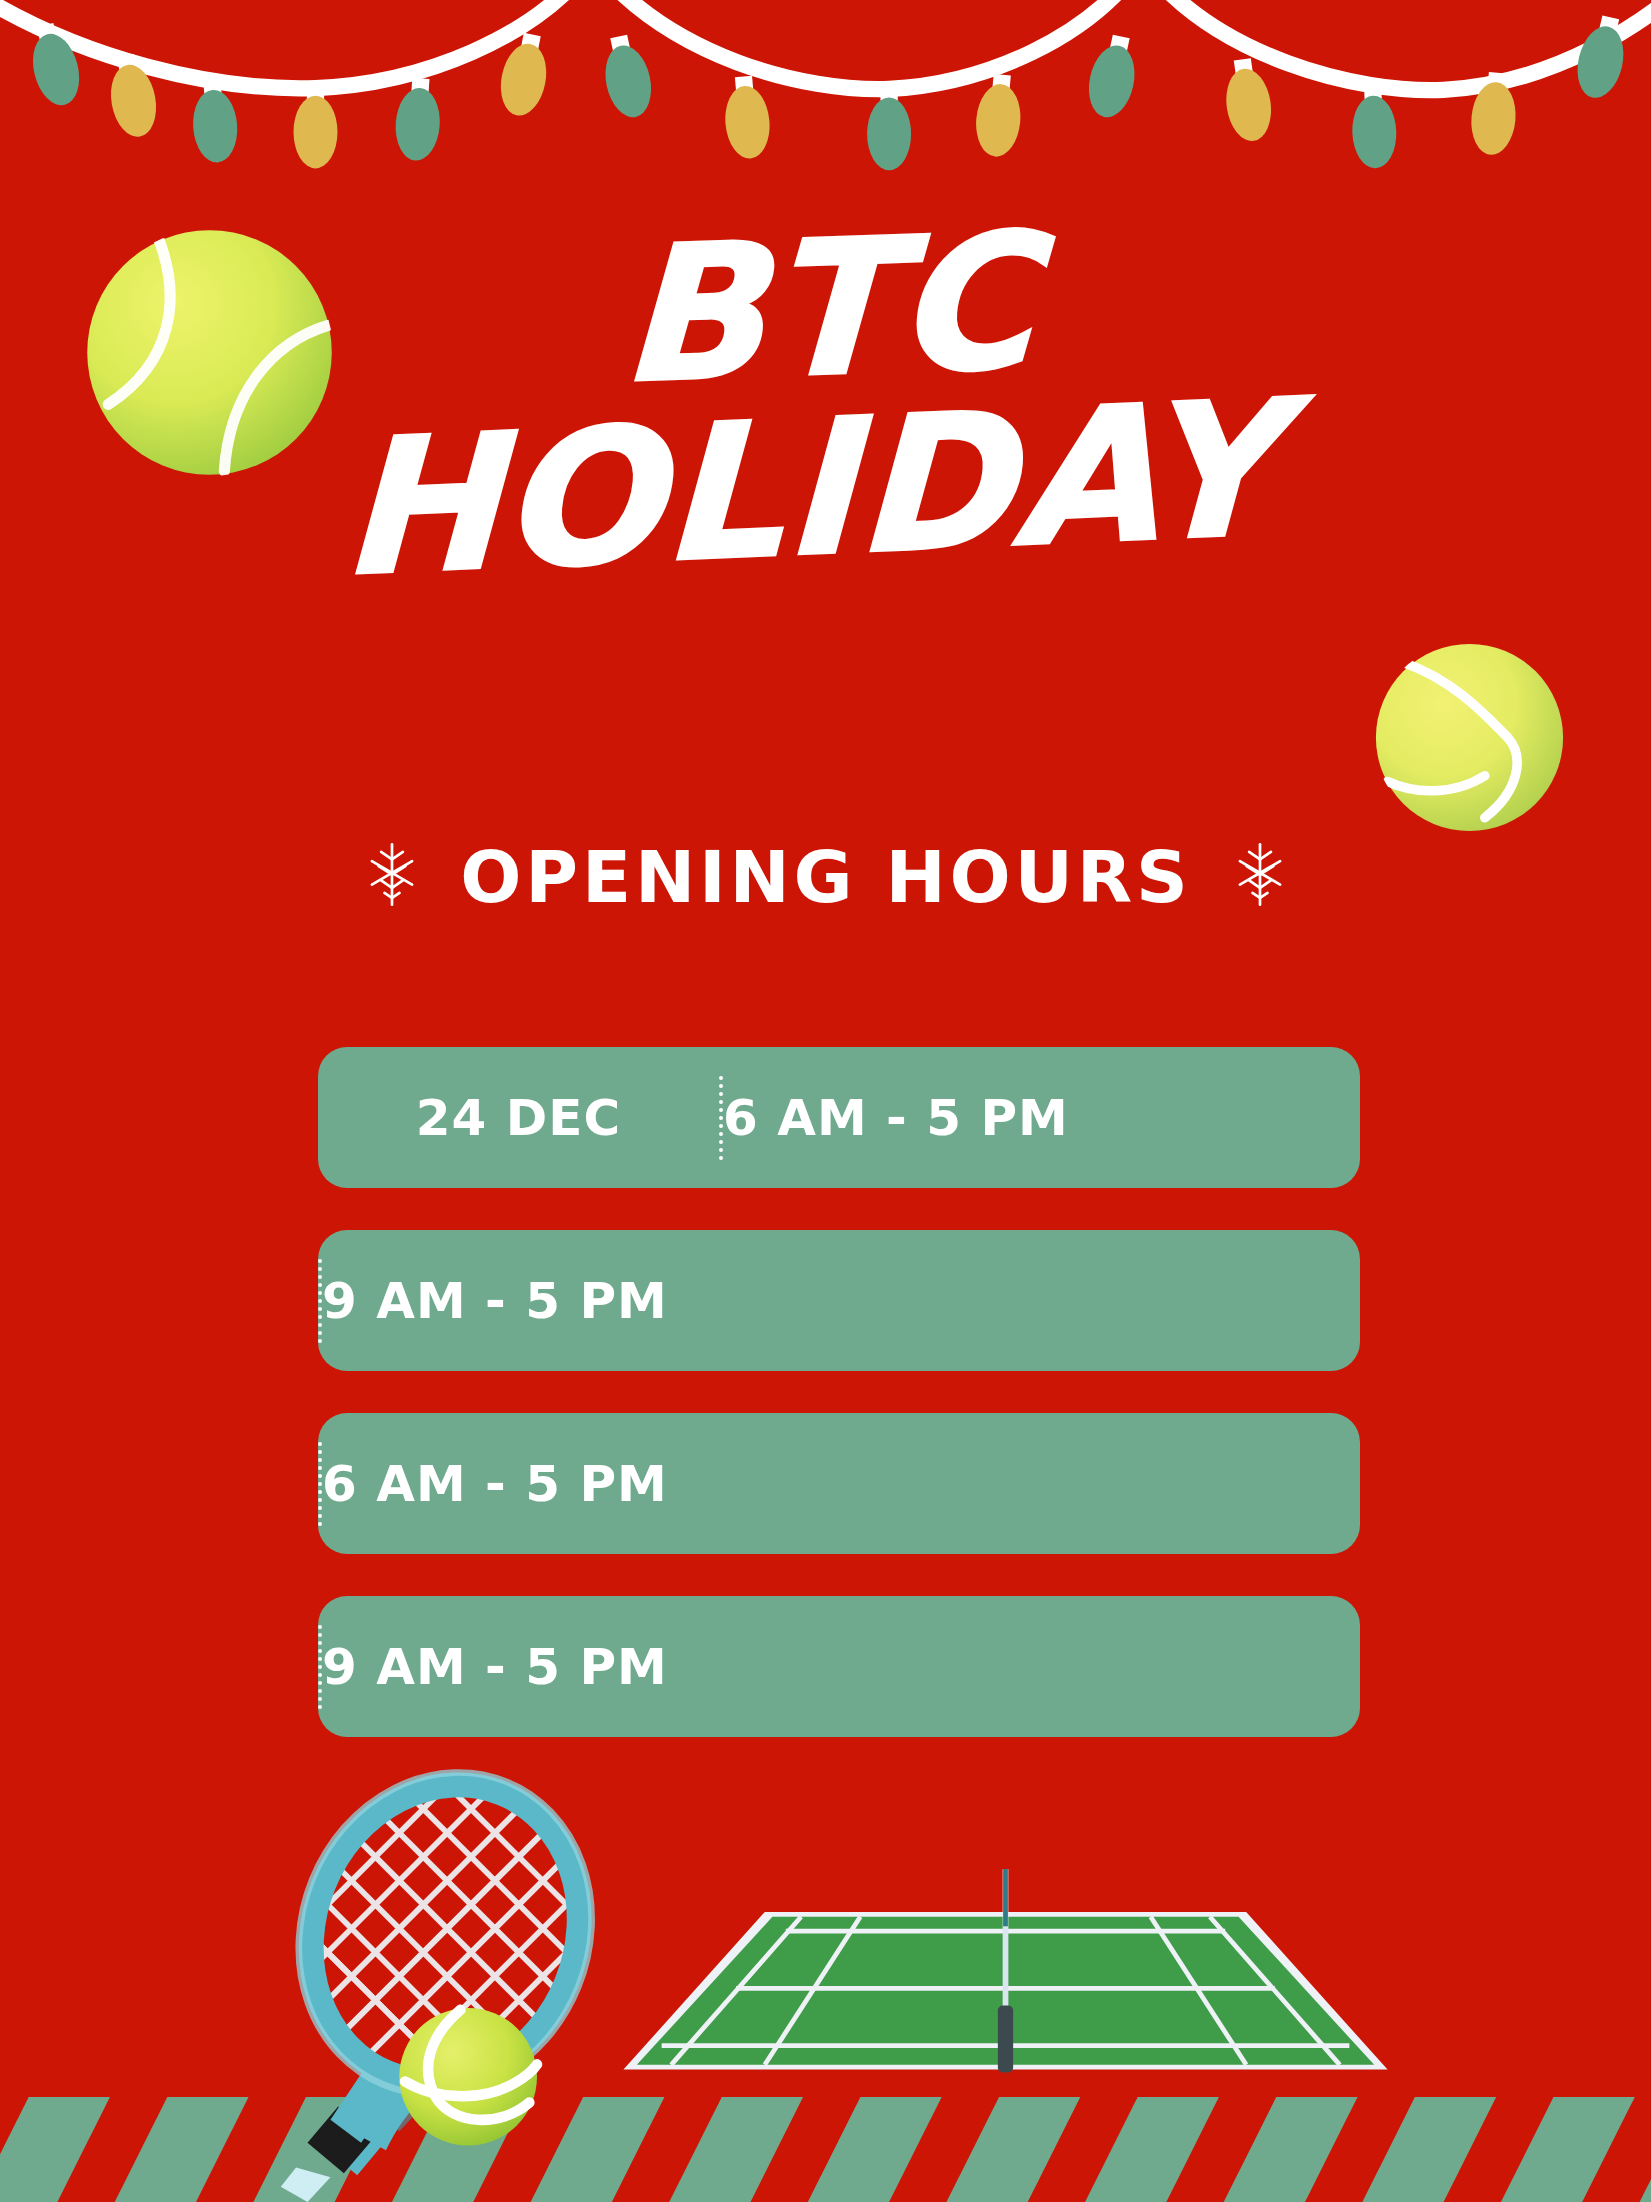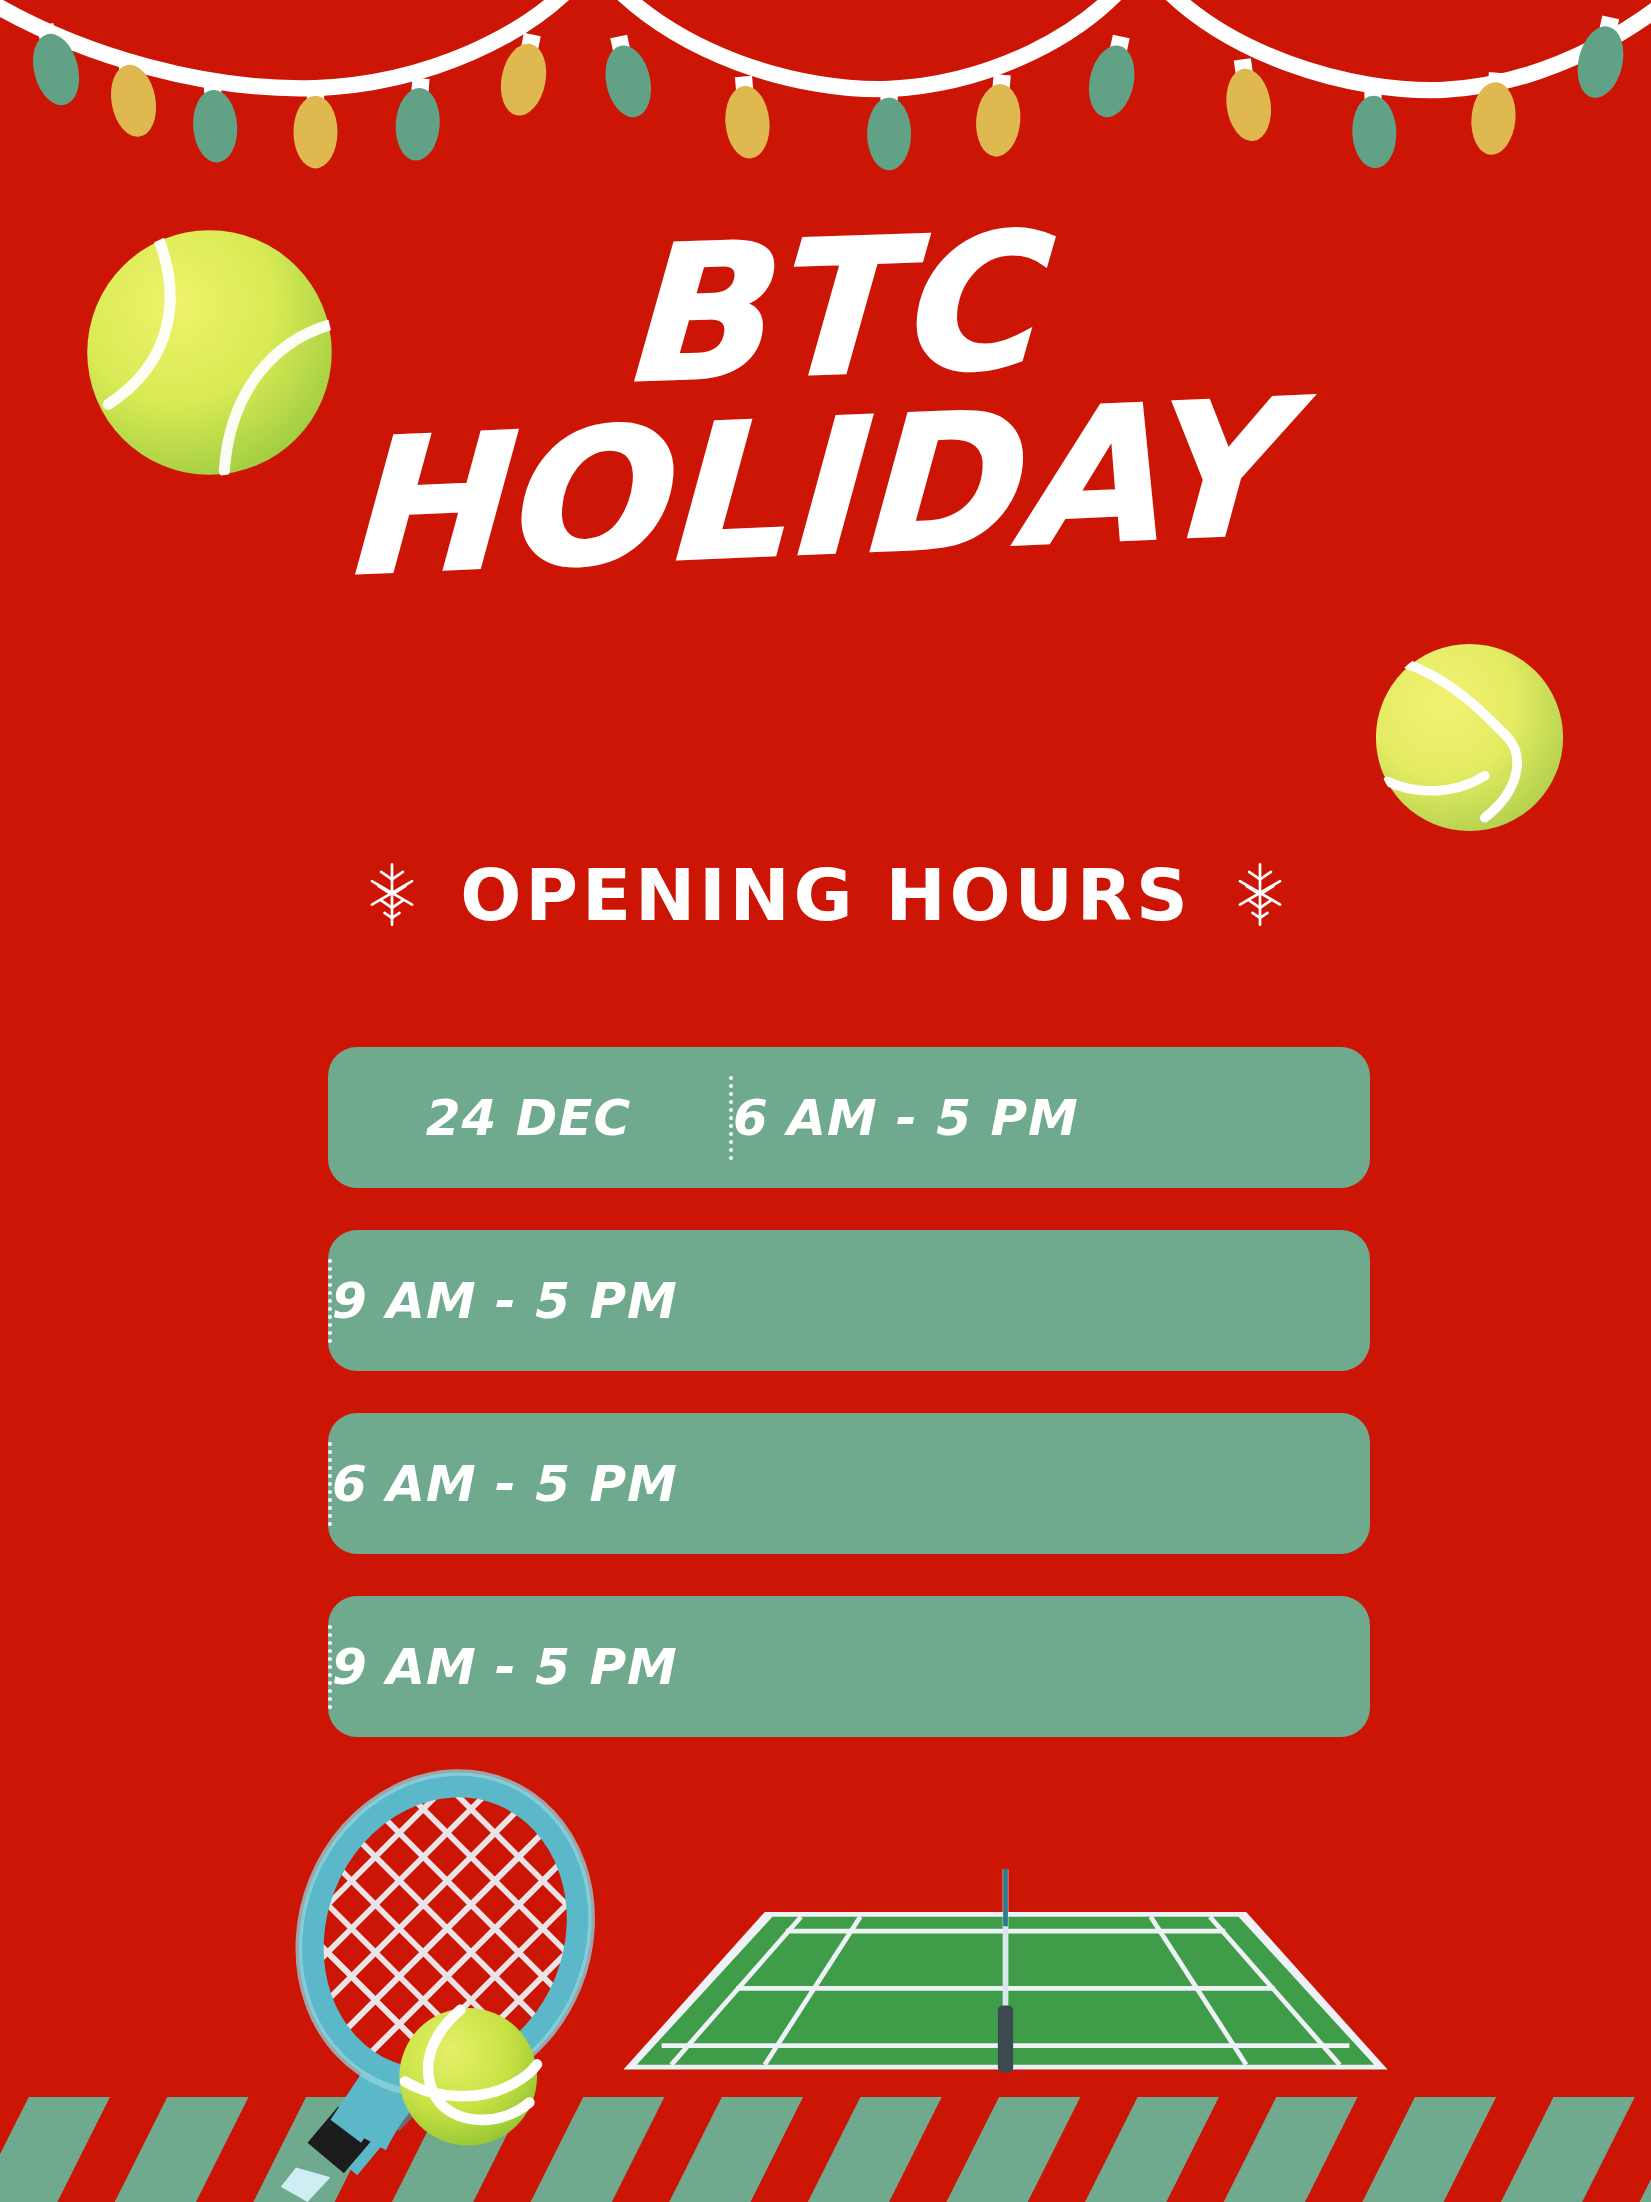--- a/index.html
+++ b/index.html
@@ -84,21 +84,20 @@
   }
 
   
   .subtitle-row {
     position: absolute;
     left: 0;
     top: 841px;
     width: 1652px;
     height: 107px;
     display: flex;
-    align-items: center;
     justify-content: center;
     gap: 42px;
     z-index: 6;
   }
   .subtitle-text {
     color: #ffffff;
     font-family: "DejaVu Sans", sans-serif;
     font-weight: 700;
     font-size: 72px;
     letter-spacing: 3.8px;
@@ -107,28 +106,27 @@
   }
   .snowflake {
     width: 52px;
     height: 67px;
     flex: 0 0 auto;
   }
 
   
   .schedule {
     position: absolute;
-    left: 328px;
+    left: 318px;
     top: 1047px;
     width: 1042px;
     z-index: 6;
     display: flex;
     flex-direction: column;
     gap: 42px;
-    font-style: italic;
   }
   .sched-row {
     position: relative;
     height: 141px;
     background: #6fa98e;
     border-radius: 29px;
     display: flex;
     align-items: center;
   }
   .sched-date {

